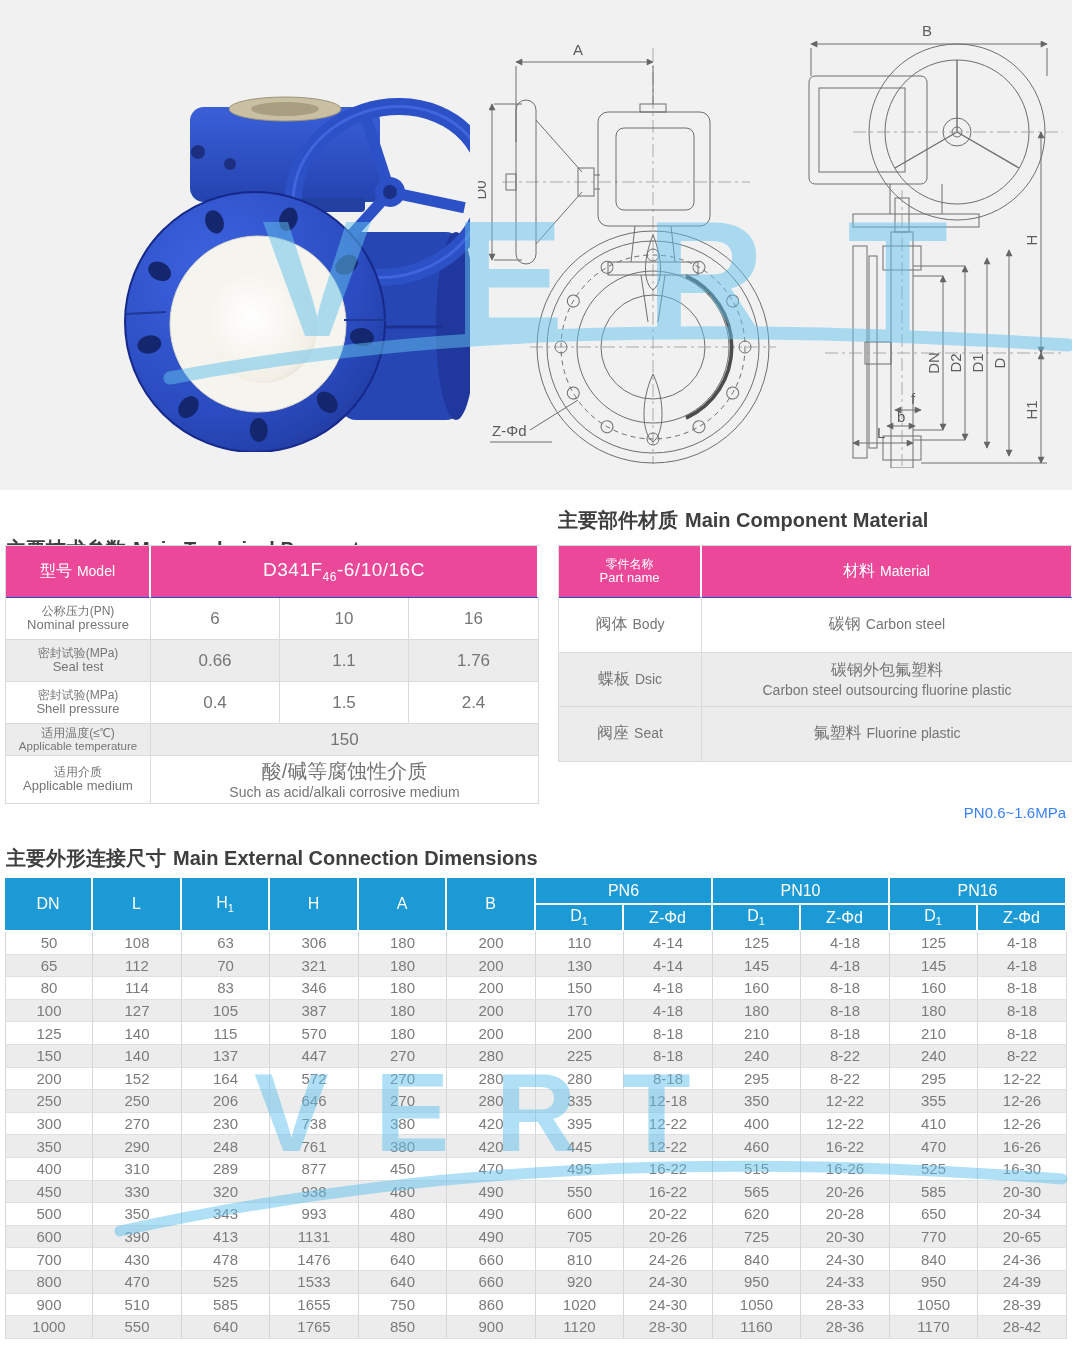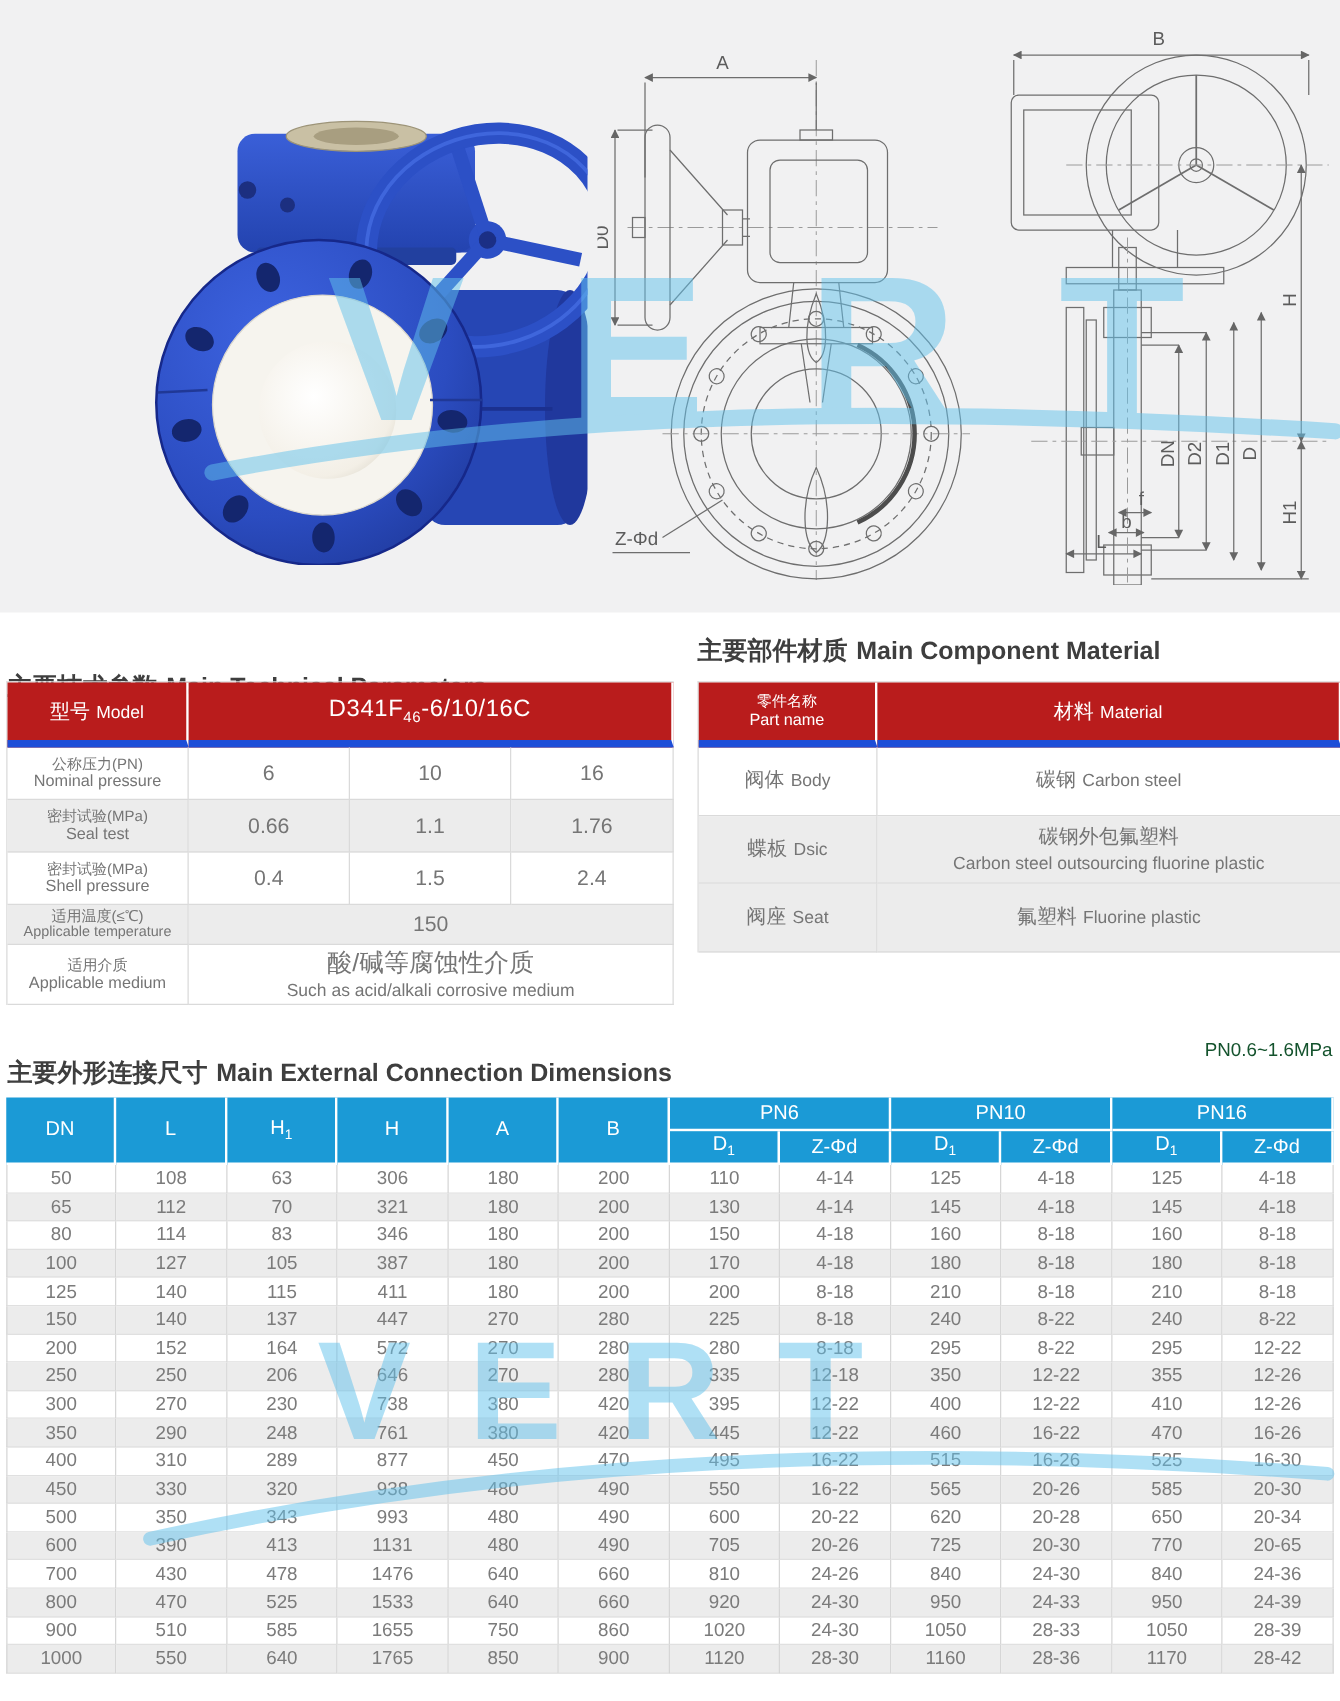--- a/index.html
+++ b/index.html
@@ -15,26 +15,26 @@
   .wm-top{left:0;top:0;width:1072px;height:490px}
   .wm-bot{left:0;top:1035px;width:1072px;height:215px;z-index:6}
   .wm text{font-family:"Liberation Sans",sans-serif;font-weight:bold}
 
   
   .sec-title{position:absolute;font-size:20px;font-weight:bold;color:#3e3e3e;white-space:nowrap}
   .sec-title .cn-part{margin-right:7px}
   #title-tech{left:6px;top:536px}
   #title-mat{left:558px;top:507px}
   #title-dim{left:6px;top:845px}
-  .pn-note{position:absolute;right:6px;top:832px;font-size:15px;color:#14532d}
+  .pn-note{position:absolute;right:6px;top:804px;font-size:15px;color:#3b82f6}
 
   
   table{border-collapse:separate;border-spacing:0;position:absolute;table-layout:fixed}
   td,th{vertical-align:middle;text-align:center}
-  tr.hdr td,tr.hdr th{background:#b91c1c;color:#fff;font-weight:normal;border-right:2px solid #fff;border-bottom:6px solid #1d4ed8}
+  tr.hdr td,tr.hdr th{background:#ec4899;color:#fff;font-weight:normal;border-right:2px solid #fff;border-bottom:1px solid #1d4ed8}
   .alt td{background:#ececec}
 
   
   .mid-table{border-left:1px solid #dadada;border-top:1px solid #dadada}
   .mid-table td{border-right:1px solid #dadada;border-bottom:1px solid #dadada;color:#757575}
   .tech-table{left:5px;top:545px;width:533px}
   .mat-table{left:558px;top:545px;width:514px}
   .h52{height:52px}.h42{height:42px}.h44{height:32px}.h48{height:48px}.h54{height:54.5px}
   .lbl .cn{display:block;font-size:12px;line-height:1.2}
   .lbl .en{display:block;font-size:13px;line-height:1.15}
@@ -470,21 +470,21 @@
         <td>4-18</td>
         <td>180</td>
         <td>8-18</td>
         <td>180</td>
         <td>8-18</td>
       </tr>
       <tr>
         <td>125</td>
         <td>140</td>
         <td>115</td>
-        <td>411</td>
+        <td>570</td>
         <td>180</td>
         <td>200</td>
         <td>200</td>
         <td>8-18</td>
         <td>210</td>
         <td>8-18</td>
         <td>210</td>
         <td>8-18</td>
       </tr>
       <tr class="alt">

